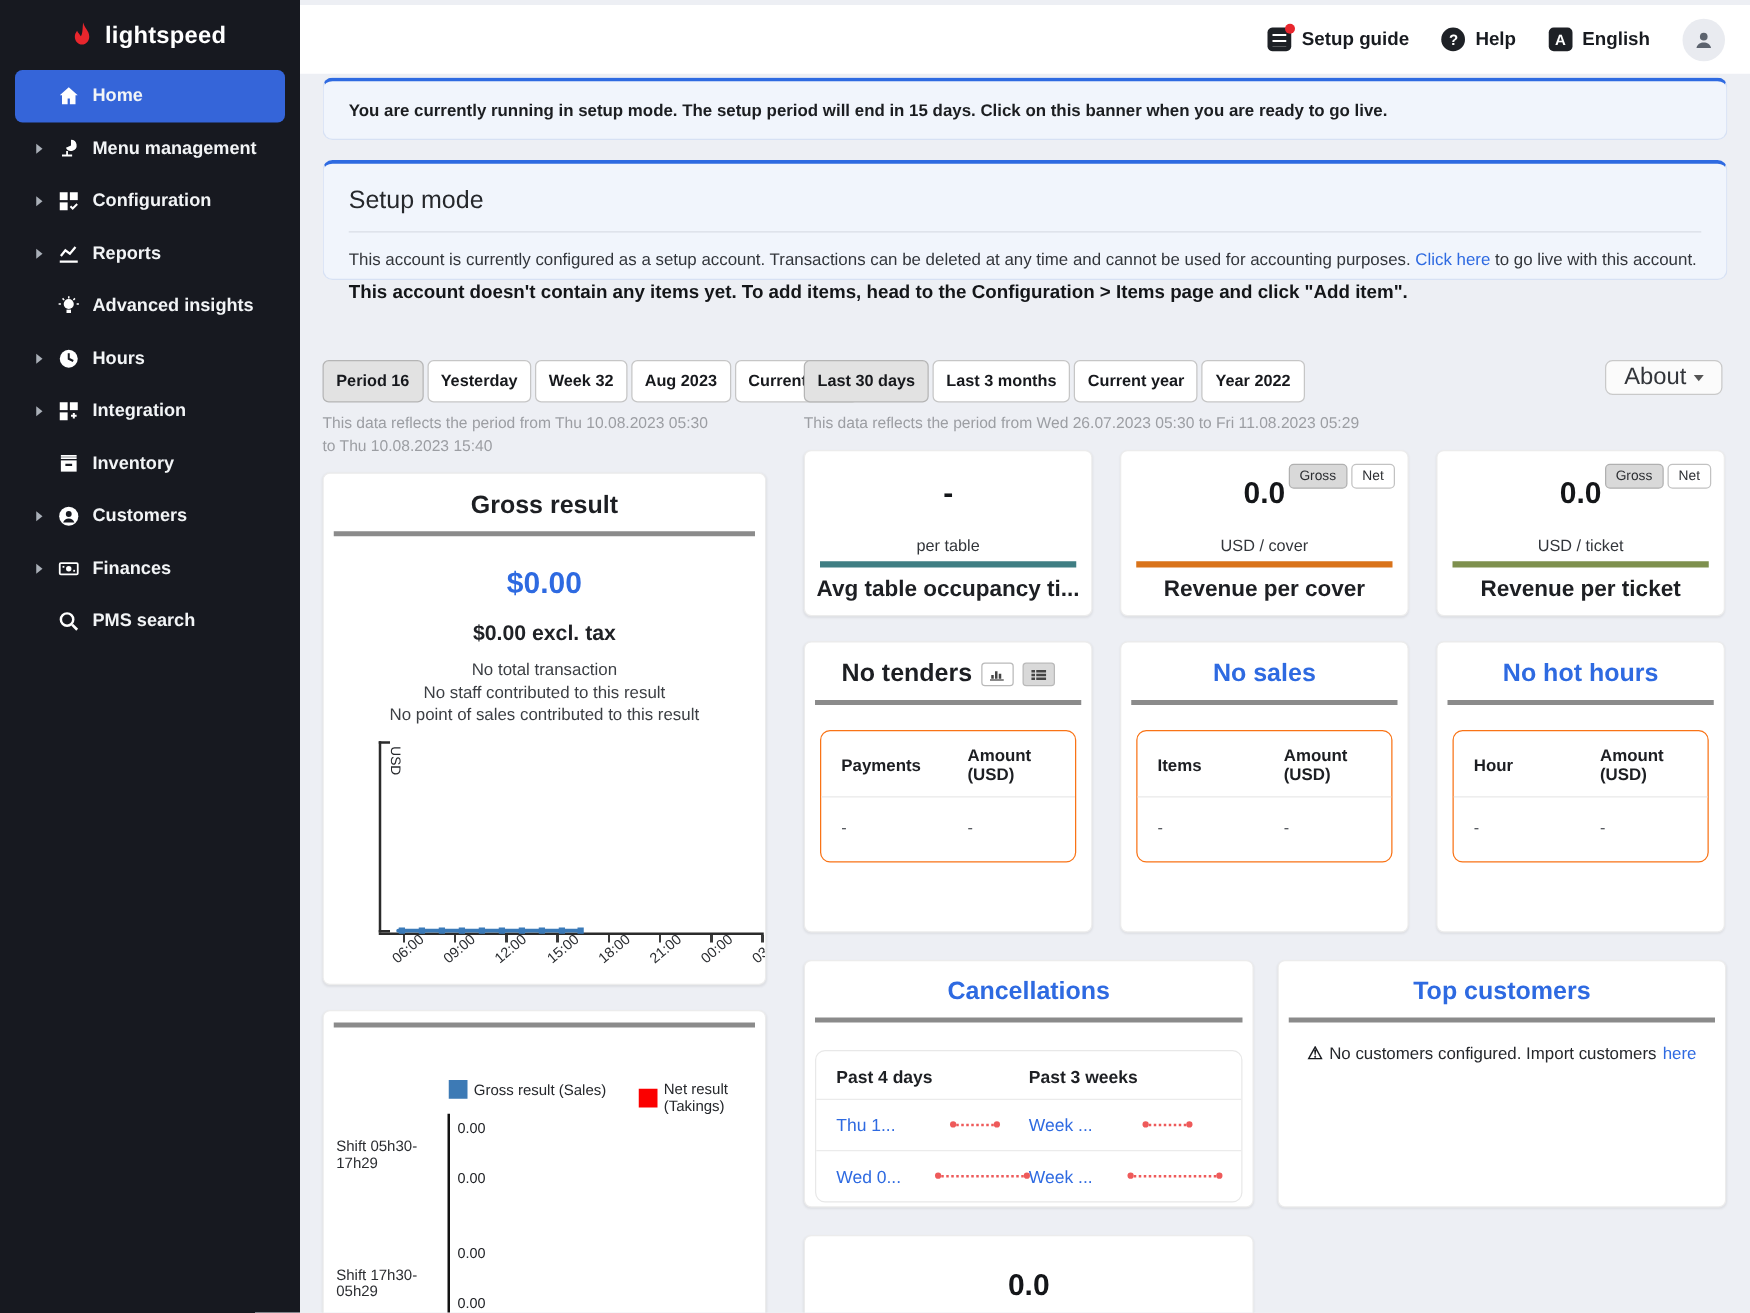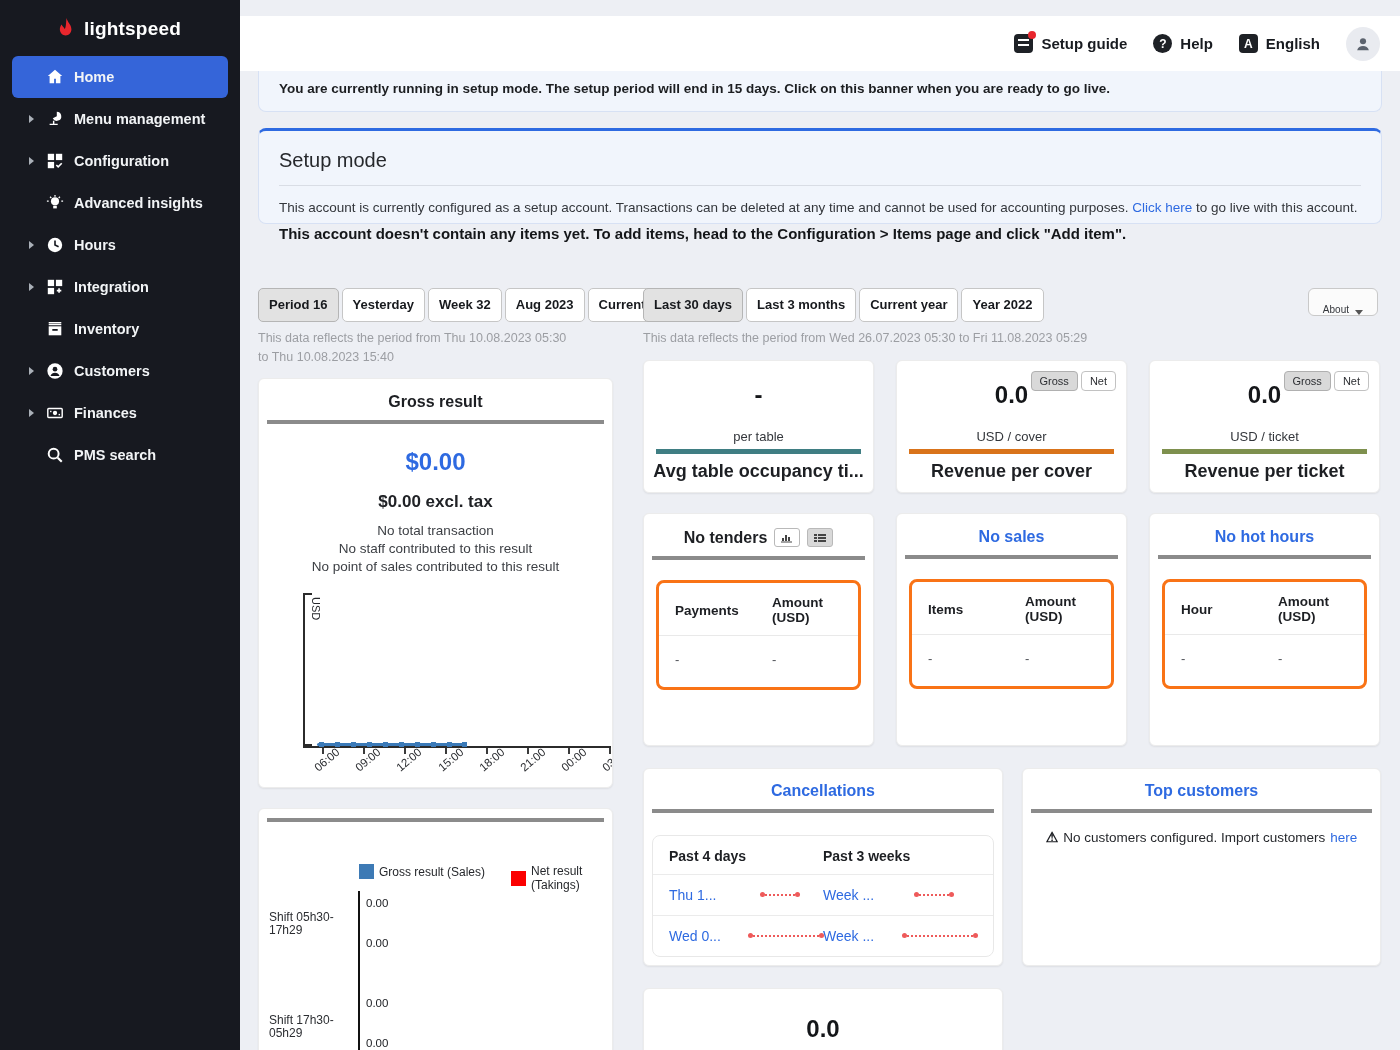--- a/index.html
+++ b/index.html
@@ -10,21 +10,21 @@
   .logo-row { display:flex; align-items:center; gap:7px; padding:17px 15px 0 55px; }
   .logo-text { color:#fff; font-size:19px; font-weight:700; letter-spacing:.2px; }
   .nav { margin-top:15px; }
   .nav-item { position:relative; height:42px; margin:0 12px; display:flex; align-items:center; cursor:pointer; border-radius:6px; }
   .nav-item.active { background:#3565d9; }
   .caret { position:absolute; left:17px; width:0; height:0; border-left:5px solid #aab0b8; border-top:4px solid transparent; border-bottom:4px solid transparent; }
   .nav-ico { position:absolute; left:33px; width:19px; height:19px; display:flex; align-items:center; justify-content:center; }
   .nav-label { margin-left:62px; color:#f2f4f6; font-size:14.5px; font-weight:600; }
 
   
-  .topbar { position:absolute; left:240px; top:16px; right:0; height:55px; background:#ffffff; z-index:4; }
+  .topbar { position:absolute; left:240px; top:4px; right:0; height:55px; background:#ffffff; z-index:4; }
   .topbar-right { position:absolute; right:20px; top:0; height:55px; display:flex; align-items:center; gap:26px; }
   .tb-item { display:flex; align-items:center; gap:8px; cursor:pointer; font-size:15px; font-weight:700; color:#181b20; }
   .sg-ico { position:relative; width:19px; height:19px; background:#1e2126; border-radius:4px; }
   .sg-ico::before { content:""; position:absolute; left:4px; right:4px; top:5px; height:10px;
       background:repeating-linear-gradient(#fff 0 2px, transparent 2px 5px); }
   .sg-ico::after { content:""; position:absolute; top:-3px; right:-3px; width:8px; height:8px; border-radius:50%; background:#e8262d; }
   .help-ico { width:19px; height:19px; background:#1e2126; border-radius:50%; color:#fff; font-size:12px; font-weight:700; display:flex; align-items:center; justify-content:center; }
   .help-ico::before { content:"?"; }
   .lang-ico { width:19px; height:19px; background:#1e2126; border-radius:4px; color:#fff; font-size:12px; font-weight:700; display:flex; align-items:center; justify-content:center; }
   .lang-ico::before { content:"A"; }
@@ -45,28 +45,28 @@
   .sp-link { color:#2e6ae1; cursor:pointer; text-decoration:none; }
   .sp-bold { margin-top:10px; font-size:15px; font-weight:700; color:#141619; }
 
   
   .btn-group { position:absolute; top:233px; display:flex; gap:3px; }
   .g-left { left:18px; } .g-right { left:403px; }
   .pbtn { height:34px; line-height:32px; padding:0 10px; background:#fff; border:1px solid #c6c6c6; border-radius:5px;
       font-size:13px; font-weight:700; color:#17191d; cursor:pointer; white-space:nowrap; }
   .pbtn.active { background:#e2e2e2; border-color:#b5b5b5; }
   .about-btn { position:absolute; top:233px; right:22px; height:28px; padding:0 14px; background:#fbfbfb; border:1px solid #c9c9c9;
-      border-radius:6px; font-size:10px; color:#33363b; cursor:pointer; display:flex; align-items:flex-end; gap:6px; }
+      border-radius:6px; font-size:19px; color:#33363b; cursor:pointer; display:flex; align-items:center; gap:6px; }
   .about-caret { width:0; height:0; border-top:5px solid #555; border-left:4px solid transparent; border-right:4px solid transparent; }
   .note { position:absolute; font-size:12.5px; color:#9c9ea3; line-height:19px; }
   .note-l { left:18px; top:274px; width:320px; } .note-r { left:403px; top:274px; width:600px; }
 
   
   .card { position:absolute; background:#fff; border:1px solid #ececec; border-radius:6px; box-shadow:0 1px 2px rgba(0,0,0,.07); overflow:hidden; }
-  .card-title { text-align:center; font-size:16px; font-weight:700; color:#1d1f23; }
+  .card-title { text-align:center; font-size:20px; font-weight:700; color:#1d1f23; }
   .card-title.blue { color:#2e6ae1; }
   .title-bar { height:4px; background:#8b8b8b; margin:9px 8px 0; }
 
   
   .c-gross { left:18px; top:323px; width:355px; height:410px; }
   .c-gross .card-title { margin-top:14px; }
   .g-amount { margin-top:24px; text-align:center; font-size:24px; font-weight:700; color:#2e6ae1; }
   .g-excl { margin-top:16px; text-align:center; font-size:17px; font-weight:600; color:#202226; }
   .g-notes { margin-top:10px; text-align:center; font-size:13.5px; color:#3c3f44; line-height:18px; }
   .gchart { position:absolute; left:0; top:202px; right:0; height:180px; }
@@ -90,21 +90,21 @@
   .toggles { position:absolute; top:10px; right:10px; display:flex; gap:3px; }
   .tg { height:20px; padding:0 8px; font-size:11px; color:#2c2e32; background:#fff; border:1px solid #c2c2c2; border-radius:4px; cursor:pointer; line-height:18px; }
   .tg.active { background:#d9d9d9; border-color:#b0b0b0; }
 
   
   .tcard { top:458px; width:231px; height:233px; }
   .t0 { left:403px; } .t1 { left:656px; } .t2 { left:909px; }
   .tcard-titlerow { margin-top:14px; display:flex; align-items:center; justify-content:center; gap:7px; }
   .mini-btn { width:26px; height:19px; border:1px solid #b9b9b9; border-radius:3px; background:#fff; display:flex; align-items:center; justify-content:center; cursor:pointer; }
   .mini-btn.active { background:#d9d9d9; }
-  .tbox { margin:20px 12px 0; border:3px solid #f97316; border-radius:8px; }
+  .tbox { margin:20px 12px 0; border:1px solid #f97316; border-radius:8px; }
   .thead { display:flex; padding:12px 16px 10px; border-bottom:1px solid #e9e9e9; }
   .thead .c1 { flex:1; font-size:13.5px; font-weight:700; color:#1d1f23; align-self:center; }
   .thead .c2 { width:70px; font-size:13.5px; font-weight:700; color:#1d1f23; }
   .trow { display:flex; padding:16px 16px 20px; }
   .trow .c1 { flex:1; font-size:13px; color:#505359; }
   .trow .c2 { width:70px; font-size:13px; color:#505359; }
 
   
   .c-cancel { left:403px; top:713px; width:360px; height:198px; }
   .c-cancel .card-title { margin-top:13px; }
@@ -182,20 +182,30 @@
       <span class="caret"></span>
       <span class="nav-ico">
           <svg width="18" height="18" viewBox="0 0 20 20">
             <rect x="2" y="2" width="7" height="7" fill="#fff"></rect>
             <rect x="11" y="2" width="7" height="7" fill="#fff"></rect>
             <rect x="2" y="11" width="7" height="7" fill="#fff"></rect>
             <path d="M11.5 14.5l2 2 4-4" stroke="#fff" stroke-width="1.8" fill="none"></path>
           </svg>
         </span>
       <span class="nav-label">Configuration</span>
+    </div>
+    <div class="nav-item">
+      <span class="caret"></span>
+      <span class="nav-ico">
+          <svg width="18" height="18" viewBox="0 0 20 20">
+            <path d="M3 12l4-5 4 3 5-6" stroke="#fff" stroke-width="2" fill="none"></path>
+            <path d="M2 17h16" stroke="#fff" stroke-width="2"></path>
+          </svg>
+        </span>
+      <span class="nav-label">Reports</span>
     </div>
     <div class="nav-item">
       <span class="nav-ico">
           <svg width="18" height="18" viewBox="0 0 20 20">
             <circle cx="10" cy="8" r="4.5" fill="#fff"></circle>
             <rect x="8" y="13" width="4" height="3" fill="#fff"></rect>
             <path d="M10 1v2M3 8H1M19 8h-2M4.5 3l1.4 1.4M15.5 3l-1.4 1.4" stroke="#fff" stroke-width="1.4"></path>
           </svg>
         </span>
       <span class="nav-label">Advanced insights</span>

